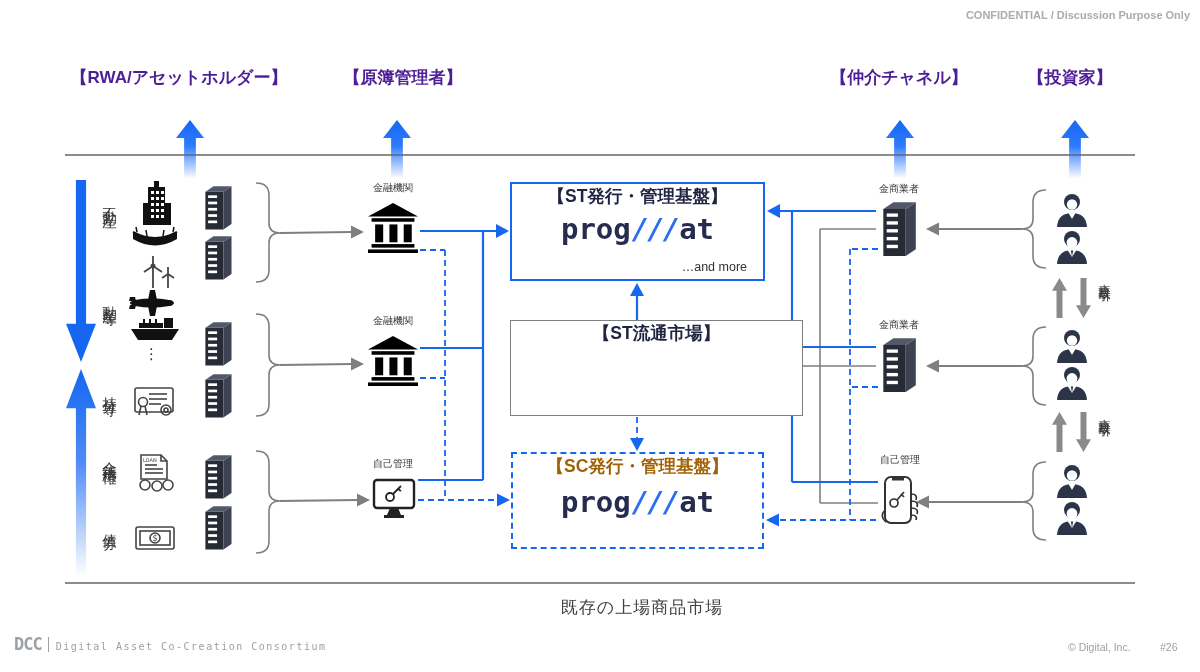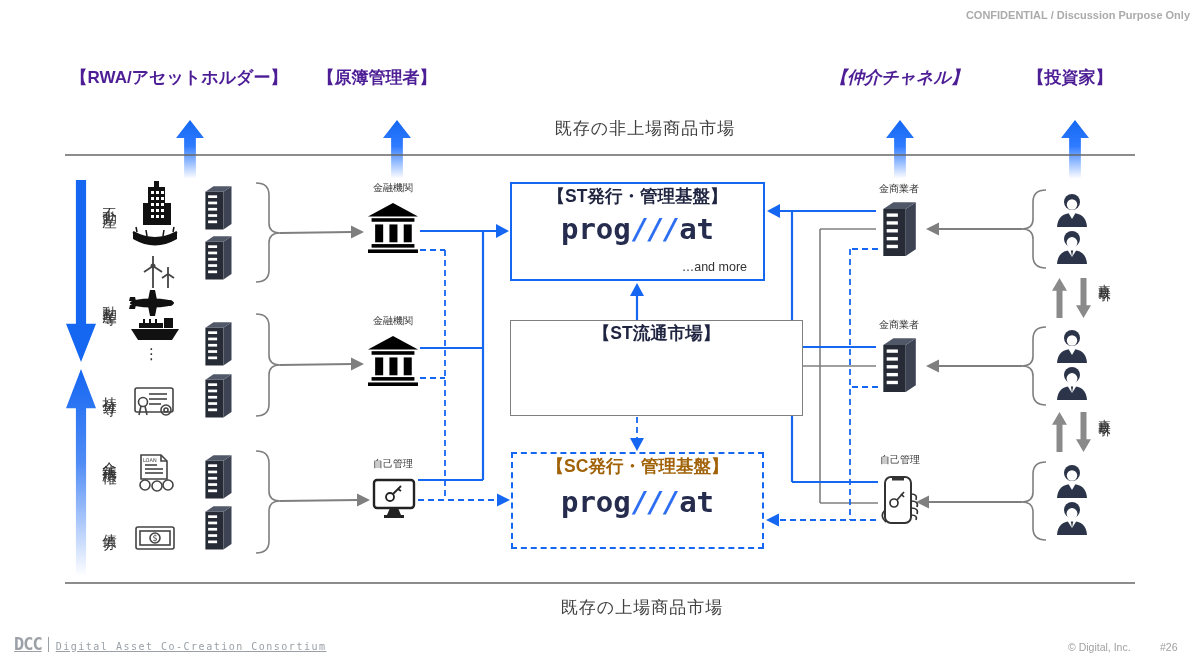--- a/index.html
+++ b/index.html
@@ -33,21 +33,21 @@
   .bigdown{position:absolute;width:30px;height:182px;
      clip-path:polygon(33% 0,67% 0,67% 79%,100% 79%,50% 100%,0 79%,33% 79%);
      background:#1567f2;}
   .bigup{position:absolute;width:30px;height:206px;
      clip-path:polygon(50% 0,100% 19%,67% 19%,67% 100%,33% 100%,33% 19%,0 19%);
      background:linear-gradient(to bottom,#1567f2 0%,#4f8bf5 45%,rgba(214,228,255,.06) 100%);}
   .sm-up{position:absolute;width:15px;height:40px;
      clip-path:polygon(50% 0,100% 32%,70% 32%,70% 100%,30% 100%,30% 32%,0 32%);background:#8a8a8a;}
   .sm-down{position:absolute;width:15px;height:40px;
      clip-path:polygon(50% 100%,100% 68%,70% 68%,70% 0,30% 0,30% 68%,0 68%);background:#8a8a8a;}
-  .footer-dcc{font-family:"DejaVu Sans Mono","Liberation Mono",monospace;color:#9aa0a6;text-decoration:underline;}
+  .footer-dcc{font-family:"DejaVu Sans Mono","Liberation Mono",monospace;color:#9aa0a6;}
   .footer-dcc .big{font-size:17px;font-weight:bold;letter-spacing:-1px;}
   .footer-dcc .sep{display:inline-block;width:1px;height:15px;background:#9aa0a6;margin:0 7px 0 6px;vertical-align:-2px;}
   .footer-dcc .small{font-size:10px;letter-spacing:1.5px;}
   .copyright{font-size:10.5px;color:#a0a0a0;}
   svg.lines{position:absolute;left:0;top:0;z-index:1;}
   .node{z-index:2;}
 </style>
 </head>
 <body>
 
@@ -135,25 +135,24 @@
     </g>
     <polygon points="766,520 779,513.5 779,526.5" fill="#1567f2"></polygon>
 
     <line x1="637" y1="417" x2="637" y2="440" stroke="#1567f2" stroke-width="1.8" stroke-dasharray="6,4"></line>
     <polygon points="637,451 630,438 644,438" fill="#1567f2"></polygon>
   </svg>
 
   <div class="abs confidential" style="right:10px;top:9px;">CONFIDENTIAL / Discussion Purpose Only</div>
 
   <div class="abs colhead ctr" style="left:60px;top:66px;width:238px;">【RWA/アセットホルダー】</div>
-  <div class="abs colhead ctr" style="left:304px;top:66px;width:146px;">【原簿管理者】</div>
-  <div class="abs colhead ctr" style="left:828px;top:66px;width:142px;font-style:italic;">【仲介チャネル】</div>
+  <div class="abs colhead ctr" style="left:330px;top:66px;width:146px;">【原簿管理者】</div>
+  <div class="abs colhead ctr" style="left:828px;top:66px;width:142px;">【仲介チャネル】</div>
   <div class="abs colhead ctr" style="left:1010px;top:66px;width:120px;">【投資家】</div>
 
-  <div class="abs market ctr" style="left:515px;top:117px;width:260px;">既存の非上場商品市場</div>
   <div class="abs market ctr" style="left:512px;top:596px;width:260px;">既存の上場商品市場</div>
 
   <div class="uparrow" style="left:176px;top:120px;"></div>
   <div class="uparrow" style="left:383px;top:120px;"></div>
   <div class="uparrow" style="left:886px;top:120px;"></div>
   <div class="uparrow" style="left:1061px;top:120px;"></div>
 
   <div class="bigdown" style="left:66px;top:180px;"></div>
   <div class="bigup" style="left:66px;top:369px;"></div>
 

